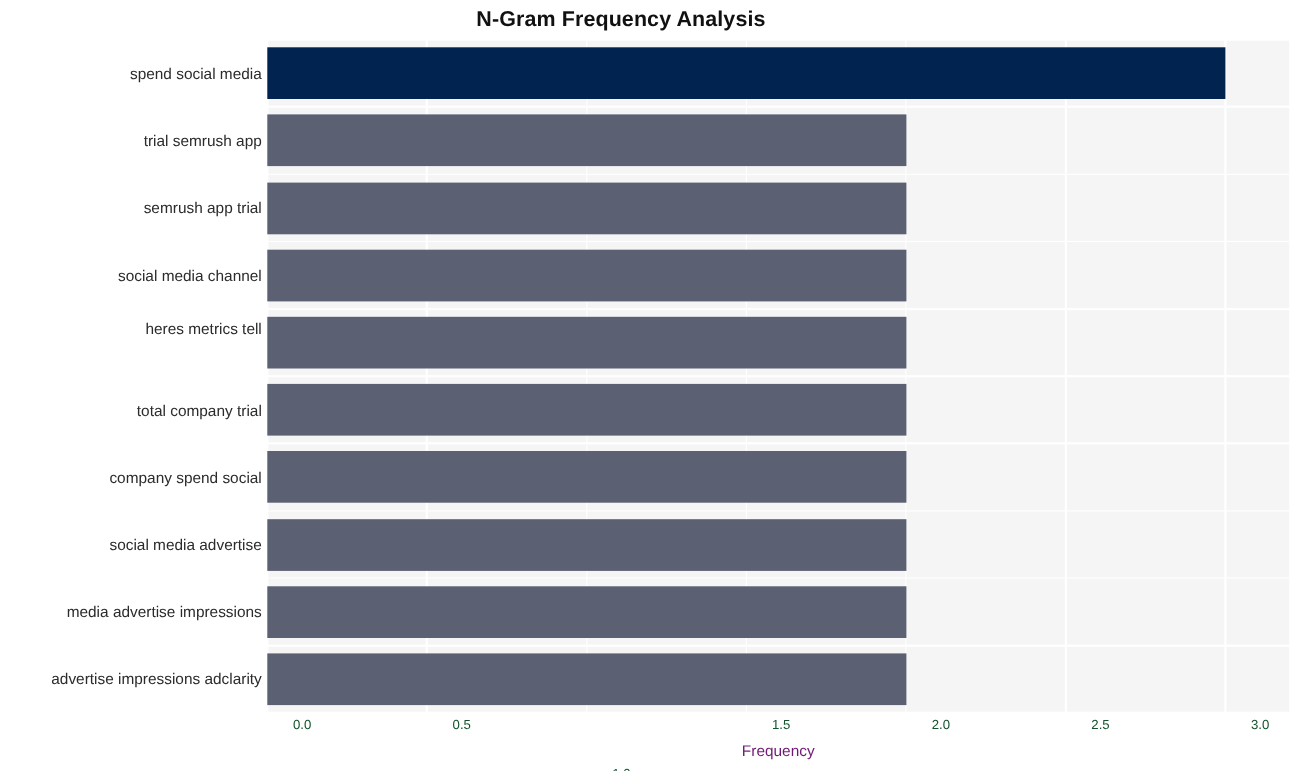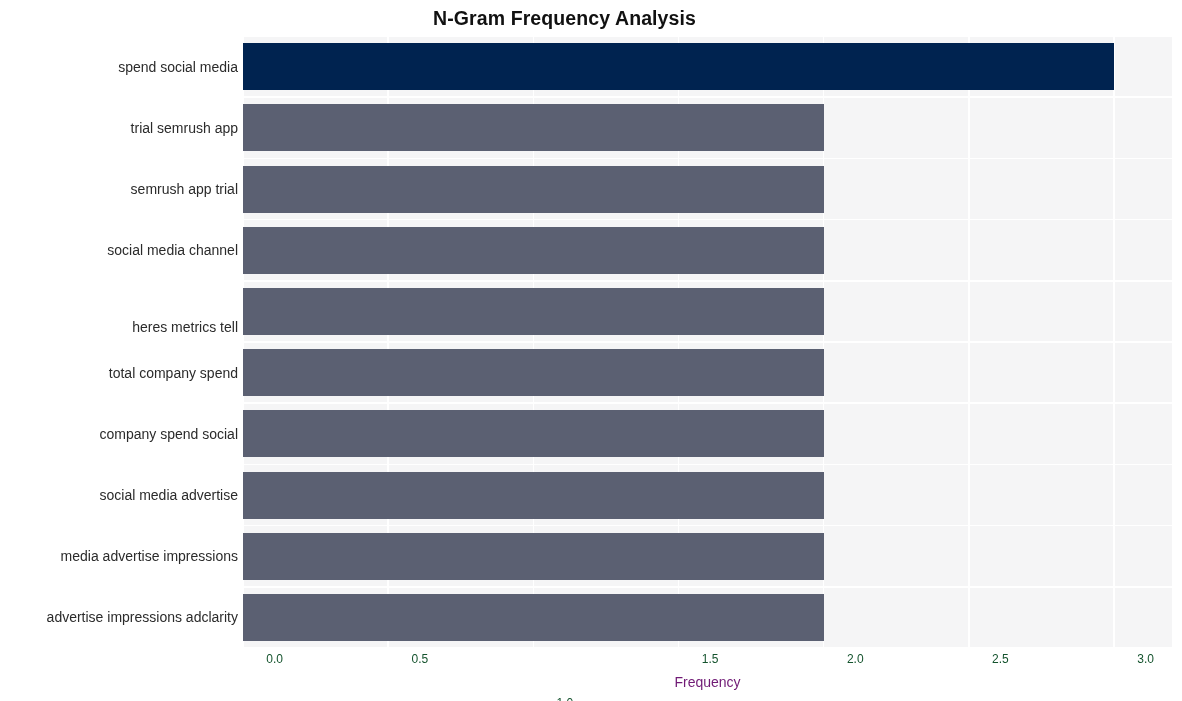--- a/index.html
+++ b/index.html
@@ -167,22 +167,22 @@
         <div class="bar" title="media advertise impressions: 2" style="top: 496.7px; width: 580.625px; background: rgb(91, 96, 114);"></div>
         <div class="bar" title="advertise impressions adclarity: 2" style="top: 557.9px; width: 580.625px; background: rgb(91, 96, 114);"></div>
       </div>
   </div>
 
   <div id="y-tick-labels">
       <div class="y-tick-label" style="top: 22.6px;">spend social media</div>
       <div class="y-tick-label" style="top: 83.8px;">trial semrush app</div>
       <div class="y-tick-label" style="top: 145px;">semrush app trial</div>
       <div class="y-tick-label" style="top: 206.2px;">social media channel</div>
-      <div class="y-tick-label" style="top: 283px; text-align: right;">heres metrics tell</div>
-      <div class="y-tick-label" style="top: 328.6px;">total company spend</div>
+      <div class="y-tick-label" style="top: 255px; text-align: right;">heres metrics tell</div>
+      <div class="y-tick-label" style="top: 328.6px;">total company trial</div>
       <div class="y-tick-label" style="top: 389.8px;">company spend social</div>
       <div class="y-tick-label" style="top: 451px;">social media advertise</div>
       <div class="y-tick-label" style="top: 512.2px;">media advertise impressions</div>
       <div class="y-tick-label" style="top: 573.4px;">advertise impressions adclarity</div>
     </div>
 
   <div id="x-tick-labels">
       <div class="x-tick-label" style="left: 0px;">0.0</div>
       <div class="x-tick-label" style="left: 145.156px;">0.5</div>
       <div class="x-tick-label" style="left: 290.312px; margin-top: 44px;">1.0</div>

